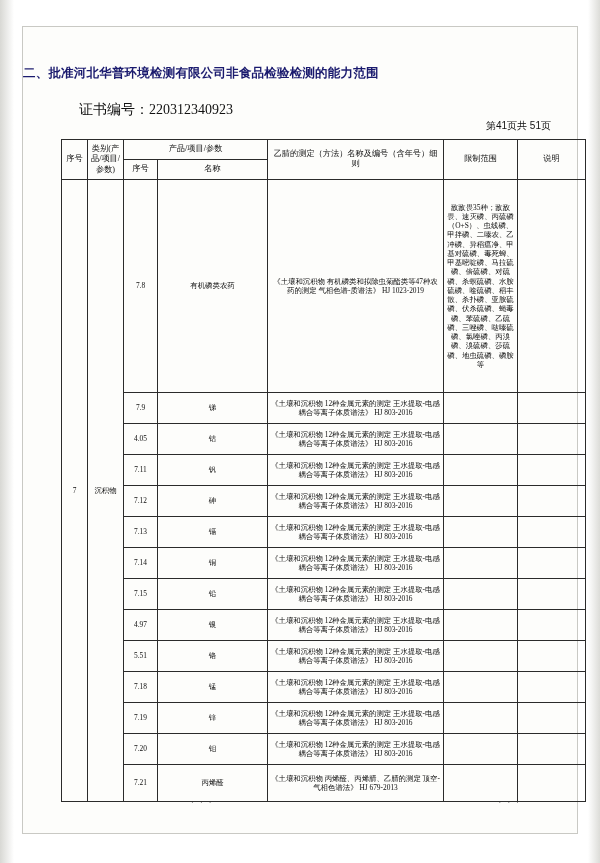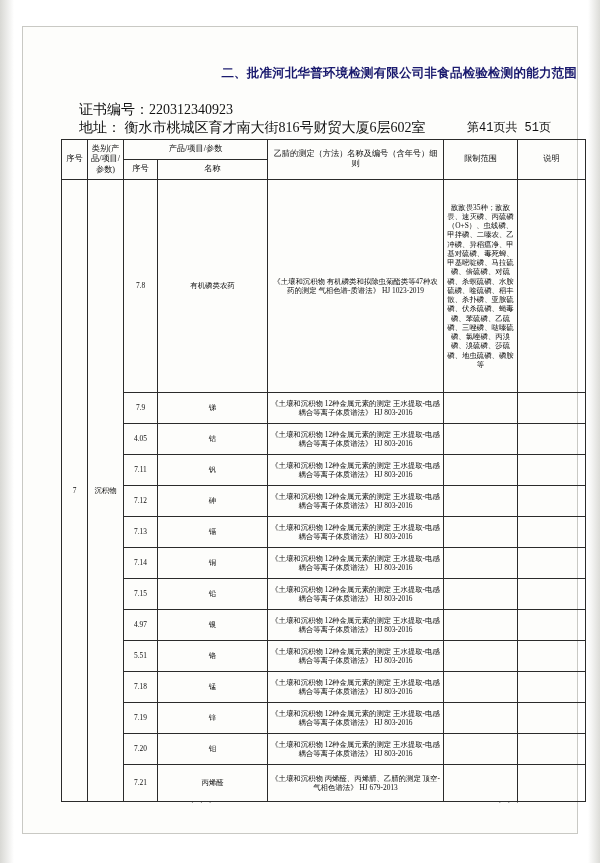--- a/index.html
+++ b/index.html
@@ -41,43 +41,43 @@
     height: 808px;
     background: #fdfdfb;
     border: 1px solid #c9c9c4;
     box-sizing: border-box;
   }
   .title {
     position: absolute;
     left: 0;
     top: 38px;
     width: 100%;
-    text-align: right;
+    text-align: left;
     font-size: 12.5px;
     font-weight: bold;
     color: #1a1a6e;
     letter-spacing: 0.2px;
     font-family: "Liberation Serif", serif;
   }
   .meta {
     position: absolute;
     left: 56px;
     font-size: 14px;
     color: #111;
     font-family: "Liberation Serif", serif;
   }
   .meta.cert { top: 74px; }
   .meta.addr { top: 92px; }
   .pageno {
     position: absolute;
     right: 26px;
     top: 92px;
-    font-size: 12px;
+    font-size: 10px;
     color: #111;
-    font-family: Liberation Mono, monospace;
+    font-family: Liberation Sans, sans-serif;
   }
 
   table.main {
     position: absolute;
     left: 38px;
     top: 112px;
     width: 524px;
     border-collapse: collapse;
     table-layout: fixed;
     font-family: "Liberation Serif", serif;
@@ -136,21 +136,20 @@
 </style>
 </head>
 <body>
 
 <div class="page">
   <div class="sheet">
 
     <div class="title">二、批准河北华普环境检测有限公司非食品检验检测的能力范围</div>
 
     <div class="meta cert">证书编号：220312340923</div>
-    <div class="meta addr">地址：  衡水市桃城区育才南大街816号财贸大厦6层602室</div>
     <div class="pageno">第41页共 51页</div>
 
     <table class="main">
       <colgroup>
         <col class="c-seq">
           <col class="c-cat">
           <col class="c-sub">
           <col class="c-name">
         <col class="c-std">
           <col class="c-range">

